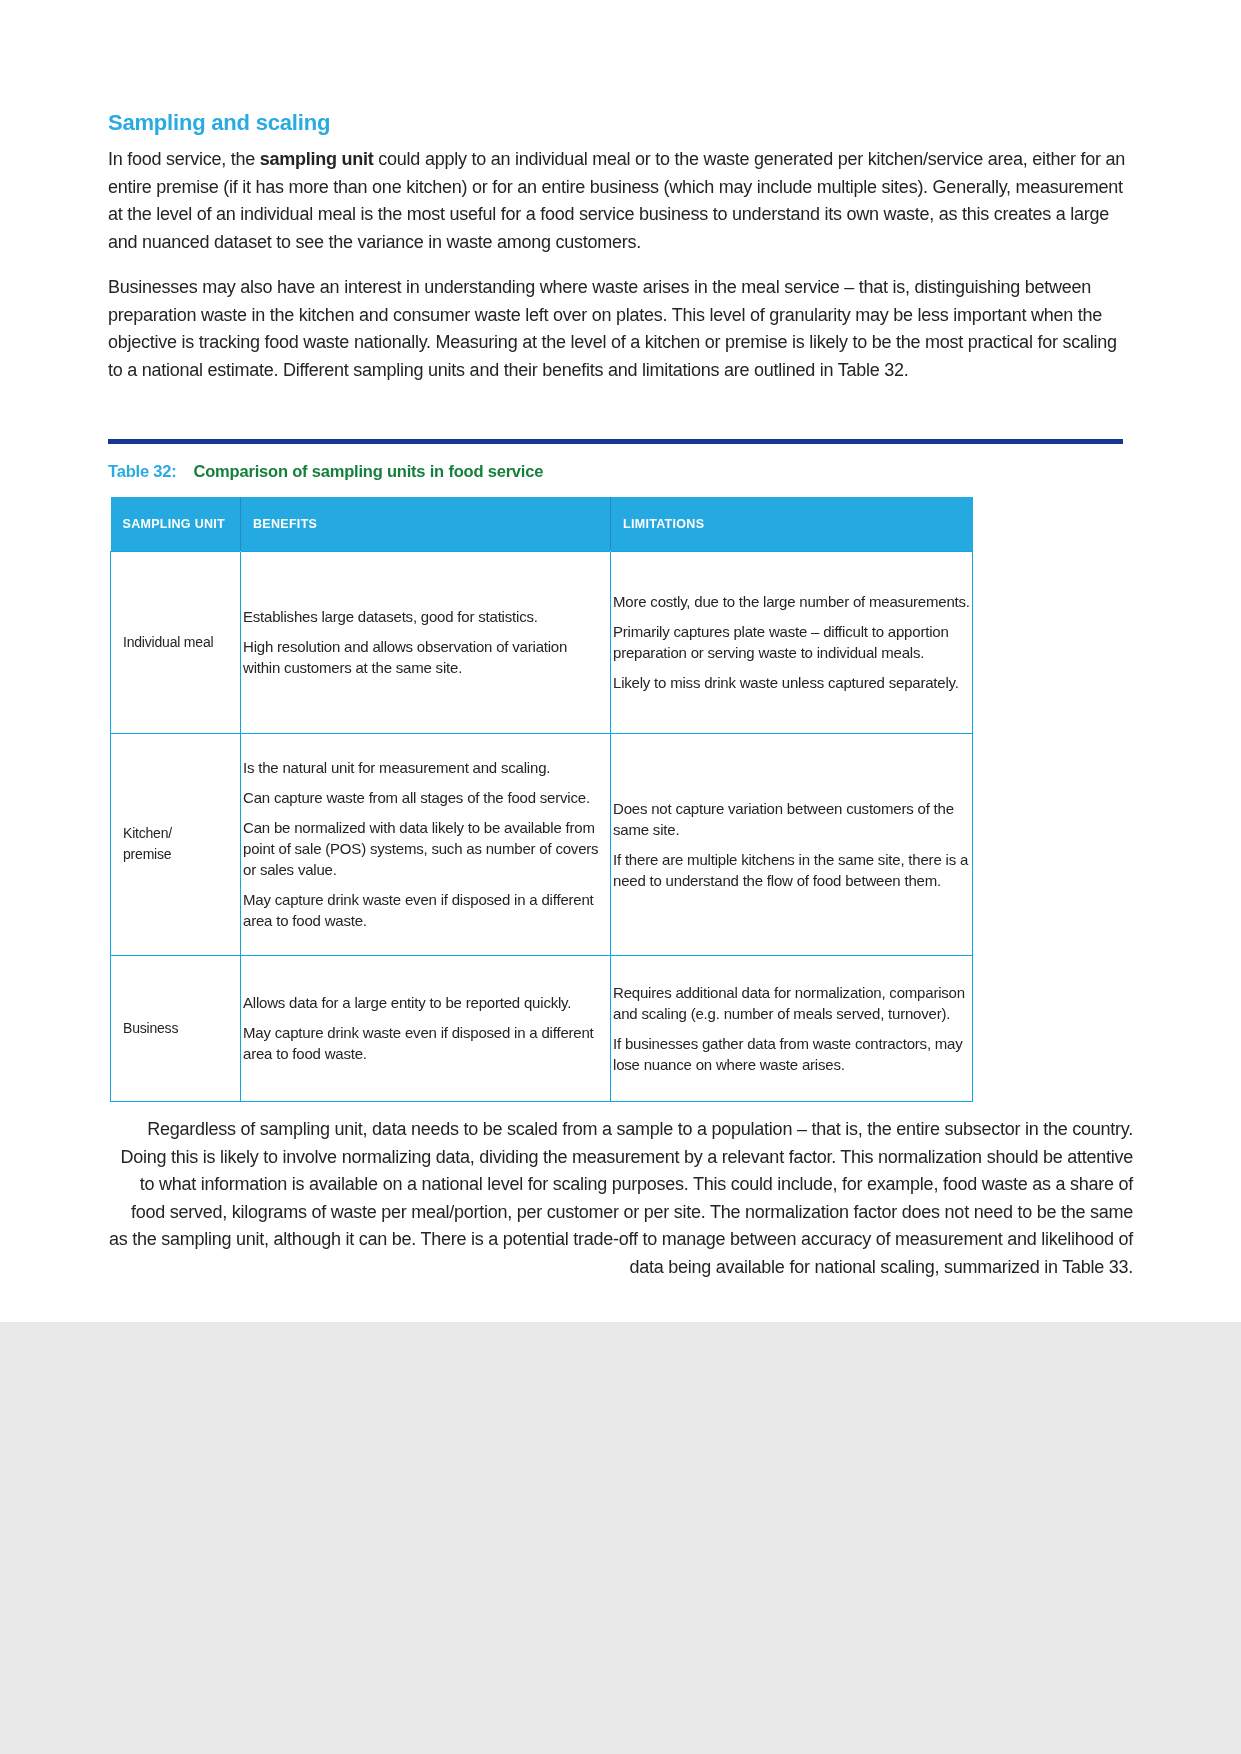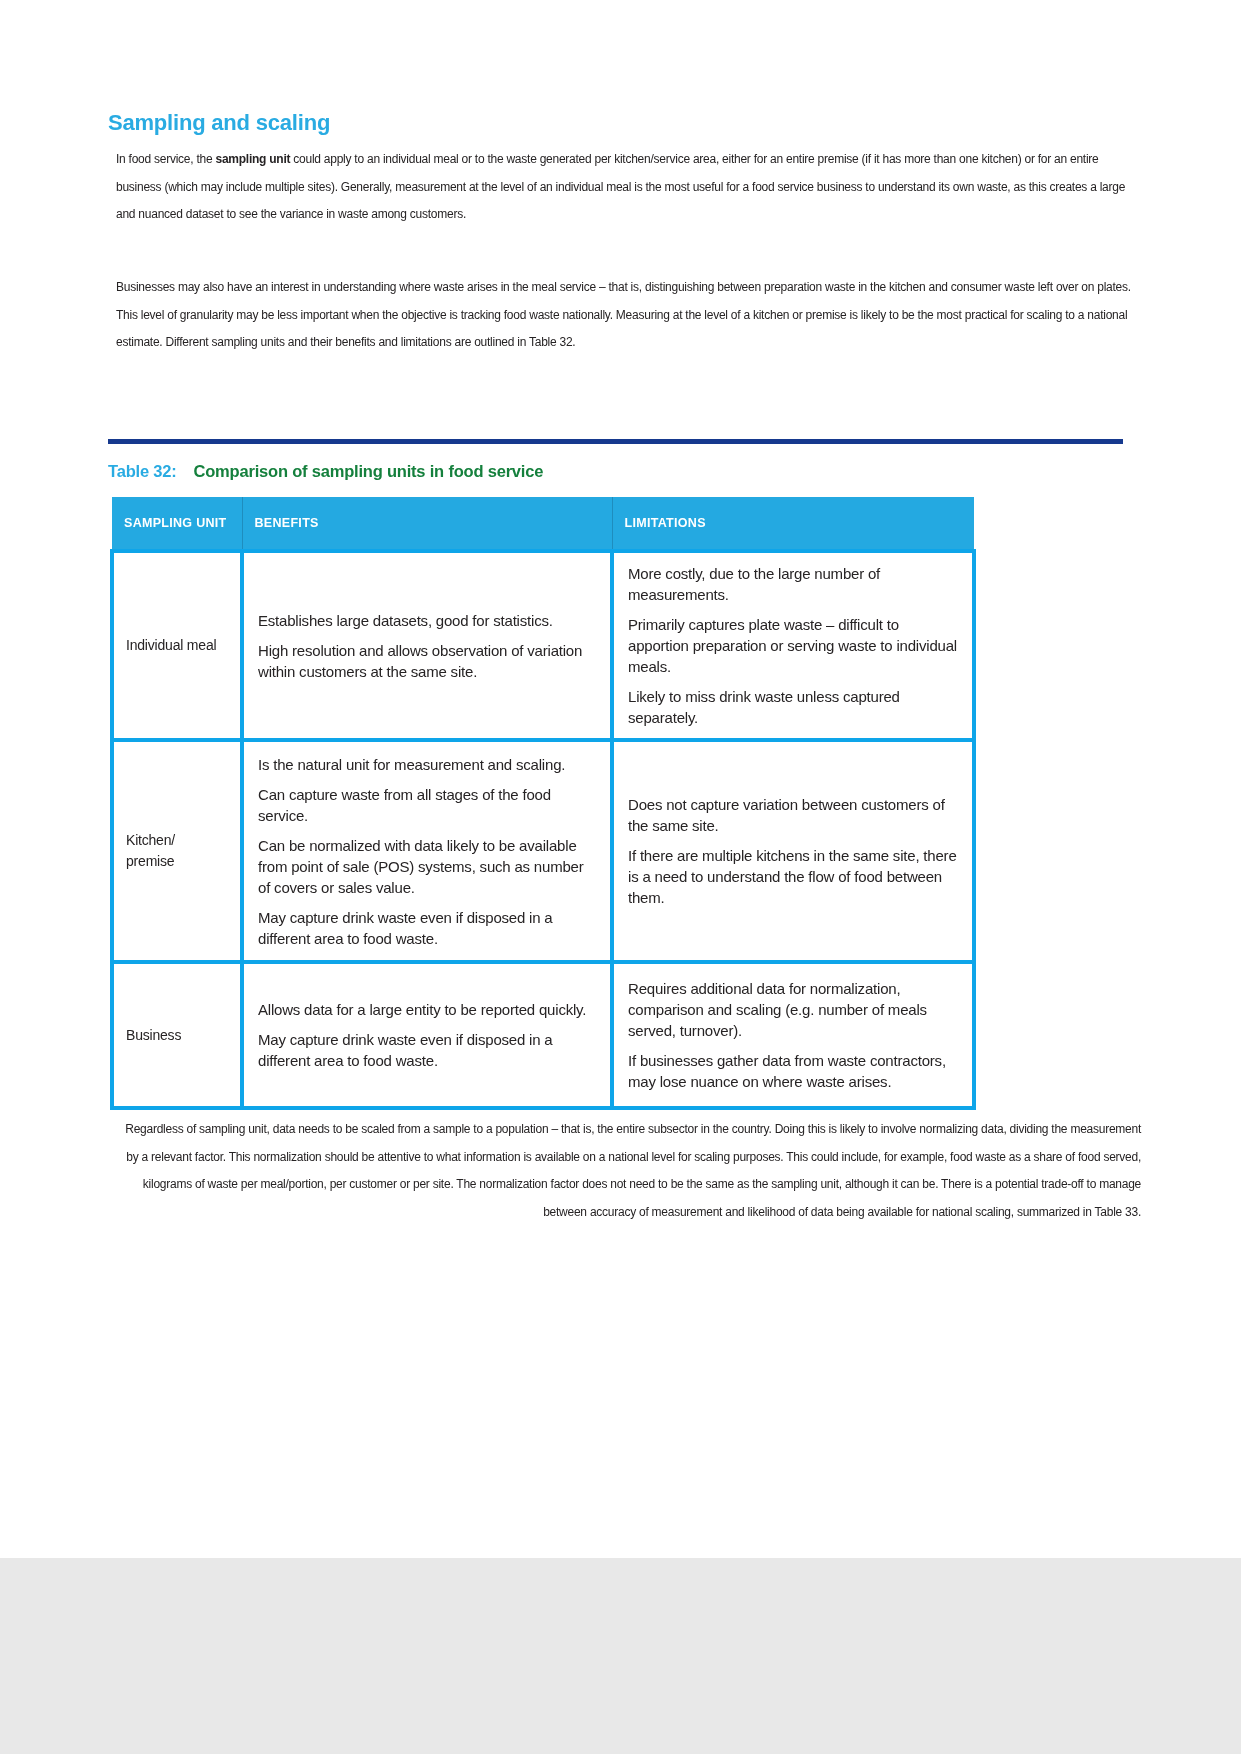--- a/index.html
+++ b/index.html
@@ -1,43 +1,42 @@
 <!DOCTYPE html>
 <html><head>
 <meta charset="utf-8">
 <style>
   * { margin: 0; padding: 0; box-sizing: border-box; }
   html, body { background: #e8e8e8; }
   .page {
     position: relative;
     width: 1241px;
-    height: 1558px;
+    height: 1322px;
     background: #ffffff;
     margin: 0 auto;
     font-family: "Liberation Sans", sans-serif;
     color: #262324;
     overflow: hidden;
   }
   .section-heading {
     position: absolute;
     left: 108px; top: 110px;
     font-size: 22px;
     font-weight: 700;
     color: #29ABE2;
     letter-spacing: -0.2px;
   }
   .body-par {
     position: absolute;
     left: 108px;
     width: 1025px;
-    font-size: 12px;
+    font-size: 18px;
     line-height: 27.5px;
     letter-spacing: -0.25px;
     color: #262324;
-    margin-left: 8px;
   }
   .par-1 { top: 146px; }
   .par-2 { top: 274px; }
   .par-3 { top: 1116px; text-align: right; }
   .body-par strong { font-weight: 700; }
   .divider-rule {
     position: absolute;
     left: 108px; top: 439px;
     width: 1015px; height: 5px;
     background: #16398E;
@@ -67,26 +66,26 @@
     text-align: left;
     vertical-align: middle;
     padding: 8px 12px;
     height: 54px;
     border: none;
   }
   table.data-table thead th + th {
     border-left: 1px solid rgba(15,75,110,0.30);
   }
   table.data-table tbody td {
-    border: 4px solid #0ea5e9;
+    border: 1px solid #0ea5e9;
     vertical-align: middle;
     font-size: 15px;
     line-height: 21px;
     letter-spacing: -0.2px;
-    padding: 10px 14px;
+    padding: 10px 2px;
     color: #262324;
   }
   table.data-table tbody td.unit {
     padding-left: 12px;
     white-space: pre-line;
     font-size: 14px;
   }
   table.data-table tbody td p { margin: 0 0 9px 0; }
   table.data-table tbody td p:last-child { margin-bottom: 0; }
   tr.row-1 td { height: 182px; }

